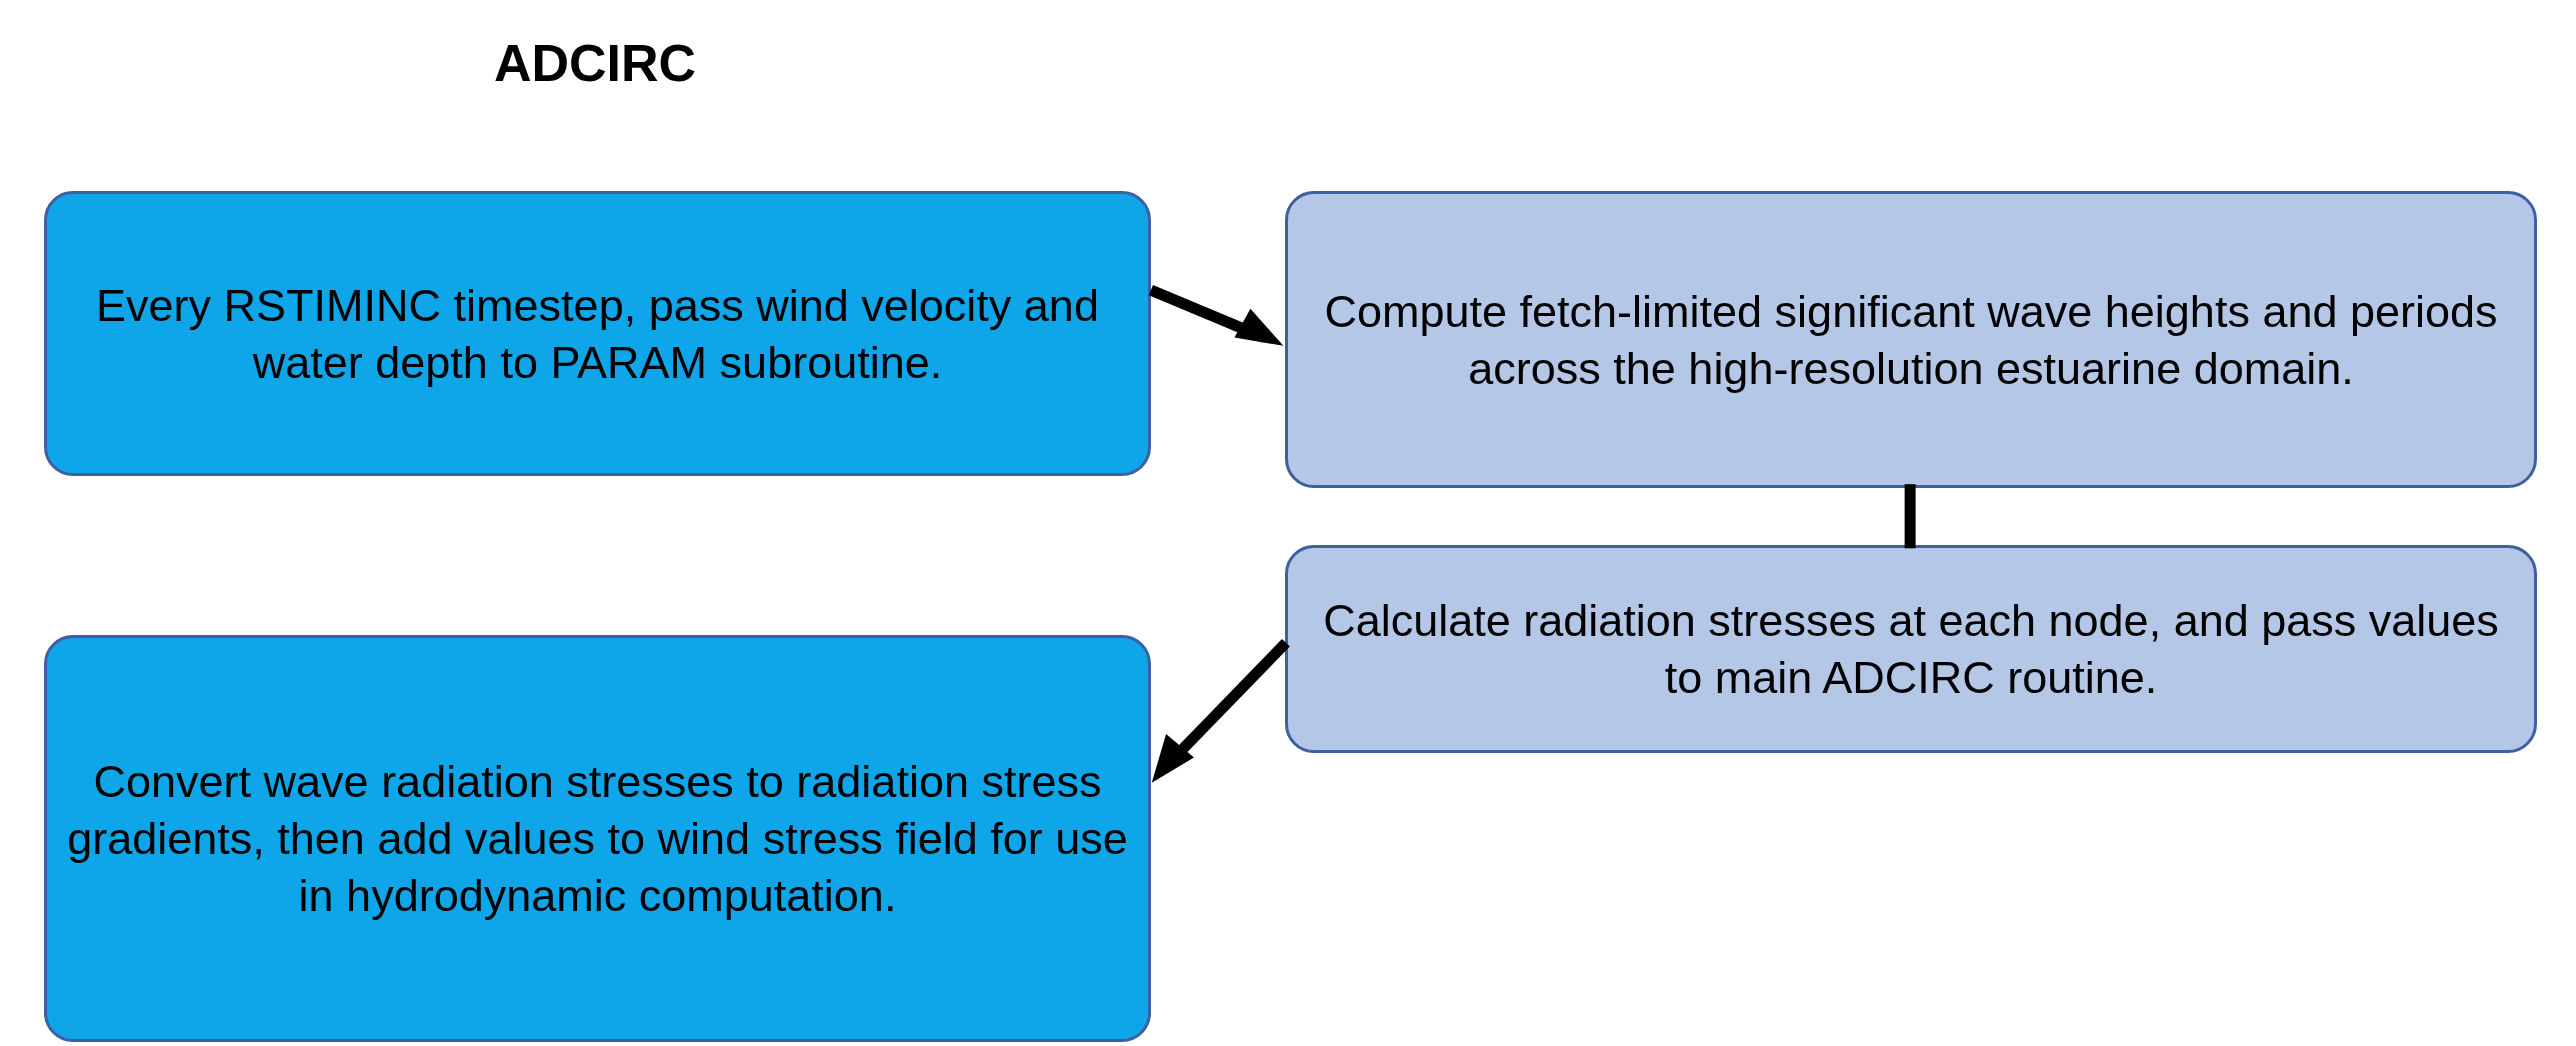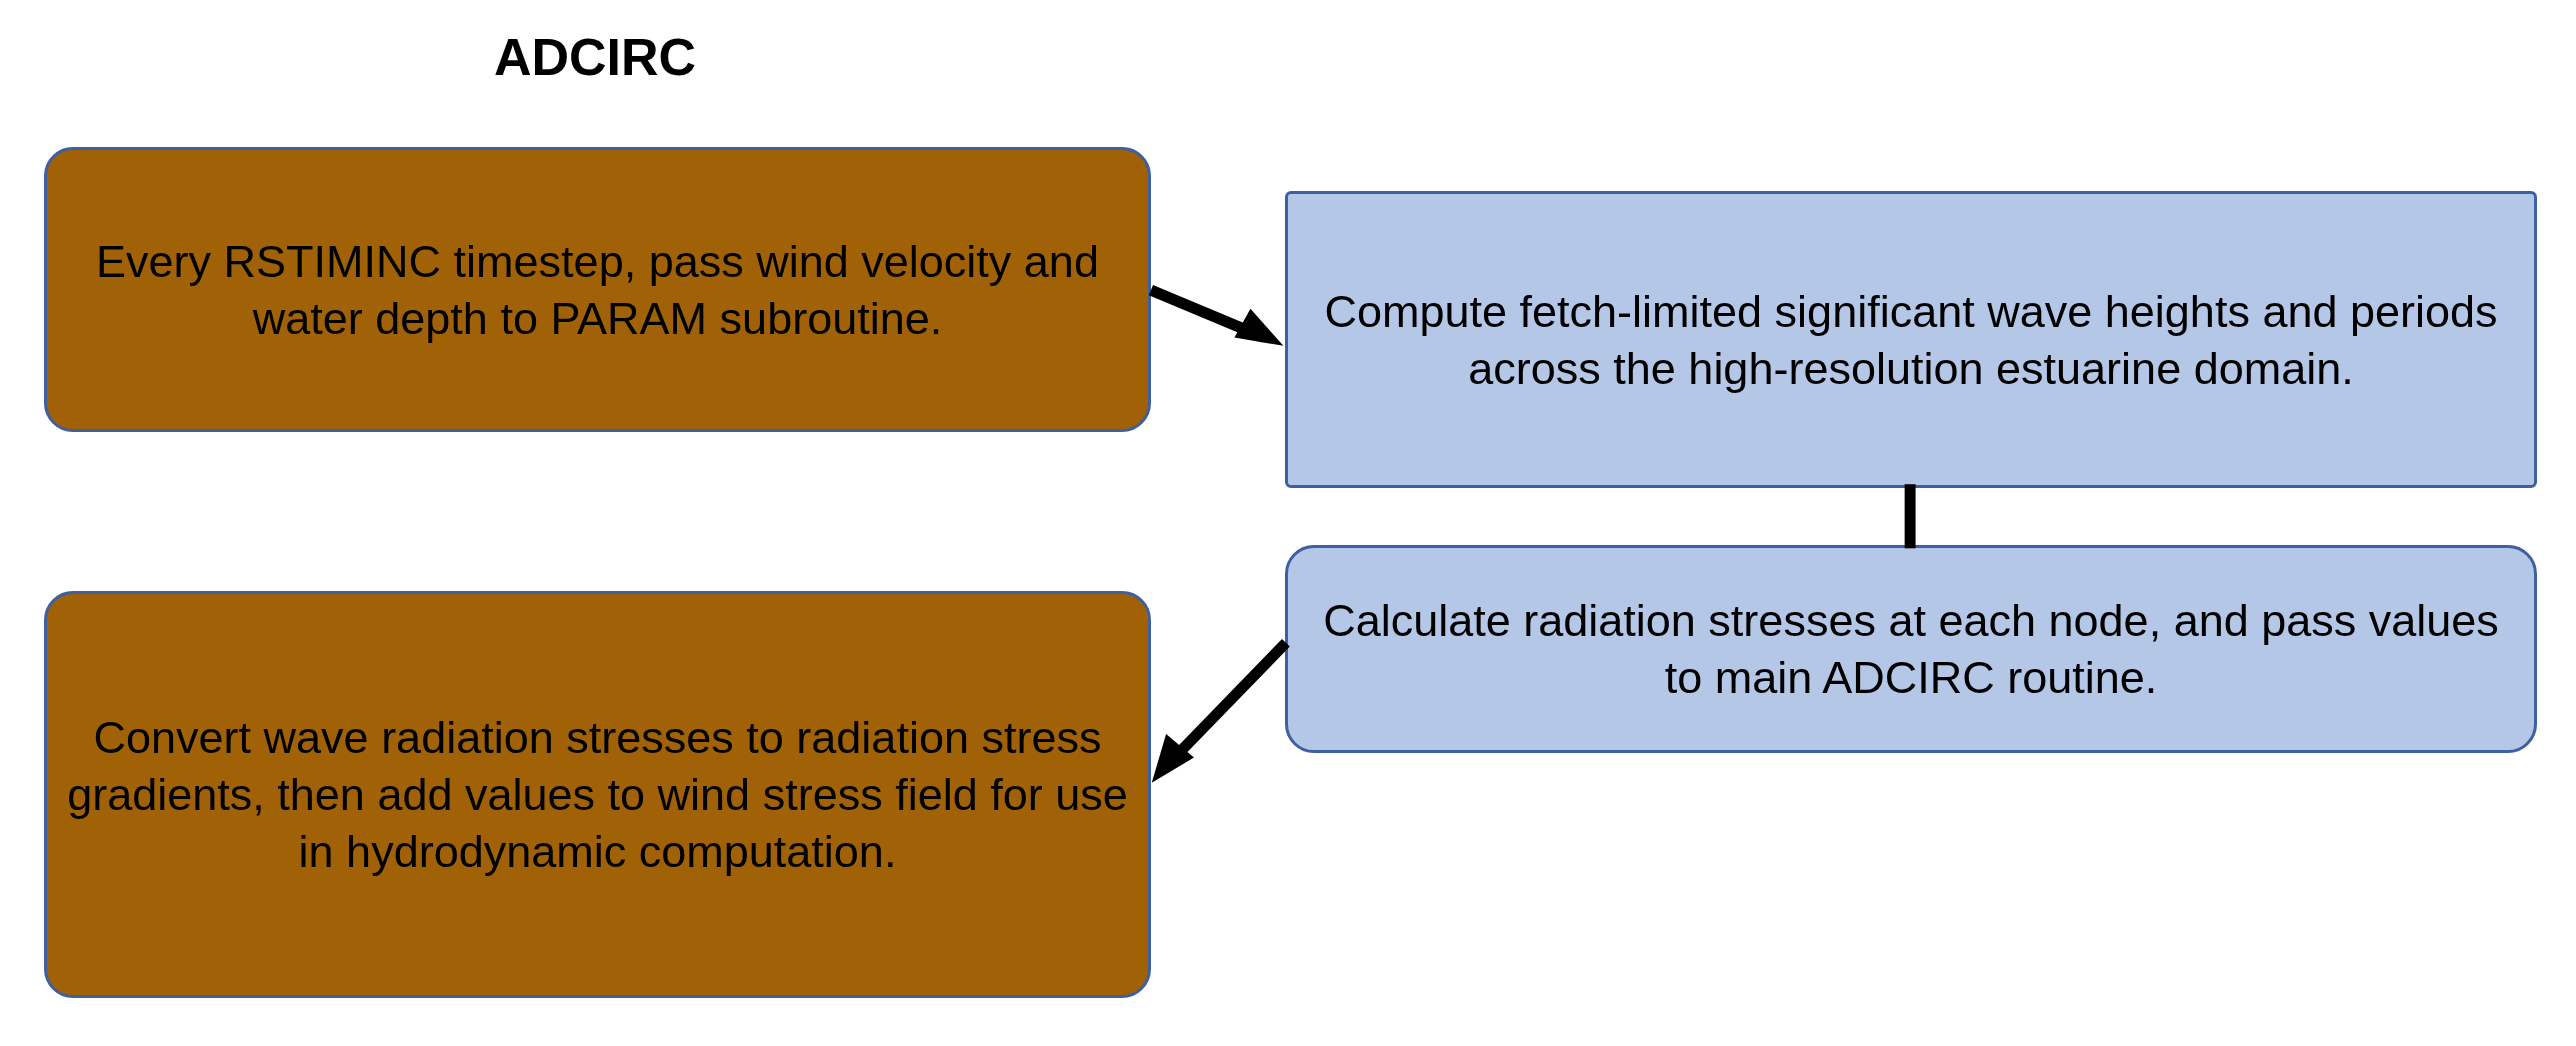--- a/index.html
+++ b/index.html
@@ -26,21 +26,21 @@
     font-size: 52px;
     font-weight: bold;
     color: #000000;
     letter-spacing: 0px;
     text-align: center;
     white-space: nowrap;
     line-height: 1;
   }
   #title-adcirc {
     left: 342px;
-    top: 31px;
+    top: 37px;
     width: 506px;
   }
   #title-parametric {
     left: 1627px;
     top: 41px;
     width: 506px;
   }
 
   
   .node {
@@ -54,42 +54,41 @@
     text-align: center;
     color: #000000;
     font-size: 45px;
     line-height: 57px;
     padding: 5px 18.6px;
   }
   .node .node-text {
     display: block;
     width: 100%;
   }
-  .node.gray  { background: #a16207; }
+  .node.gray  { background: #0ea5e9; margin-top: 44px; }
   .node.blue  { background: #B4C7E7; }
 
   
   #node-adcirc-pass {
     left: 44px;
     top: 147px;
     width: 1107px;
     height: 285px;
   }
   #node-adcirc-convert {
     left: 44px;
     top: 591px;
     width: 1107px;
     height: 407px;
   }
   #node-param-compute {
     left: 1285px;
     top: 191px;
     width: 1252px;
     height: 297px;
-    border-radius: 6px;
   }
   #node-param-calculate {
     left: 1285px;
     top: 545px;
     width: 1252px;
     height: 208px;
   }
 
   
   #connectors {

